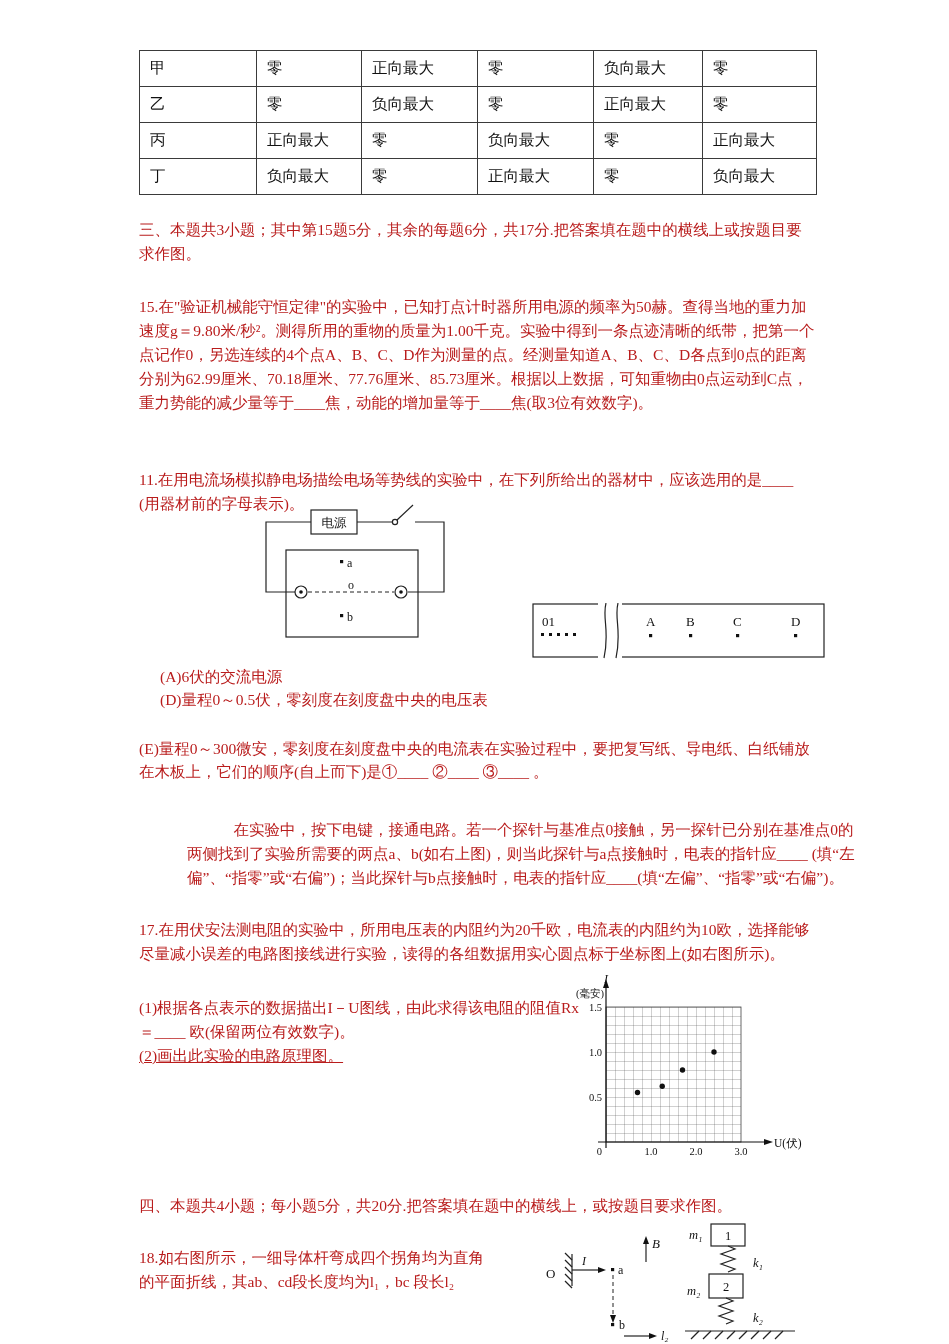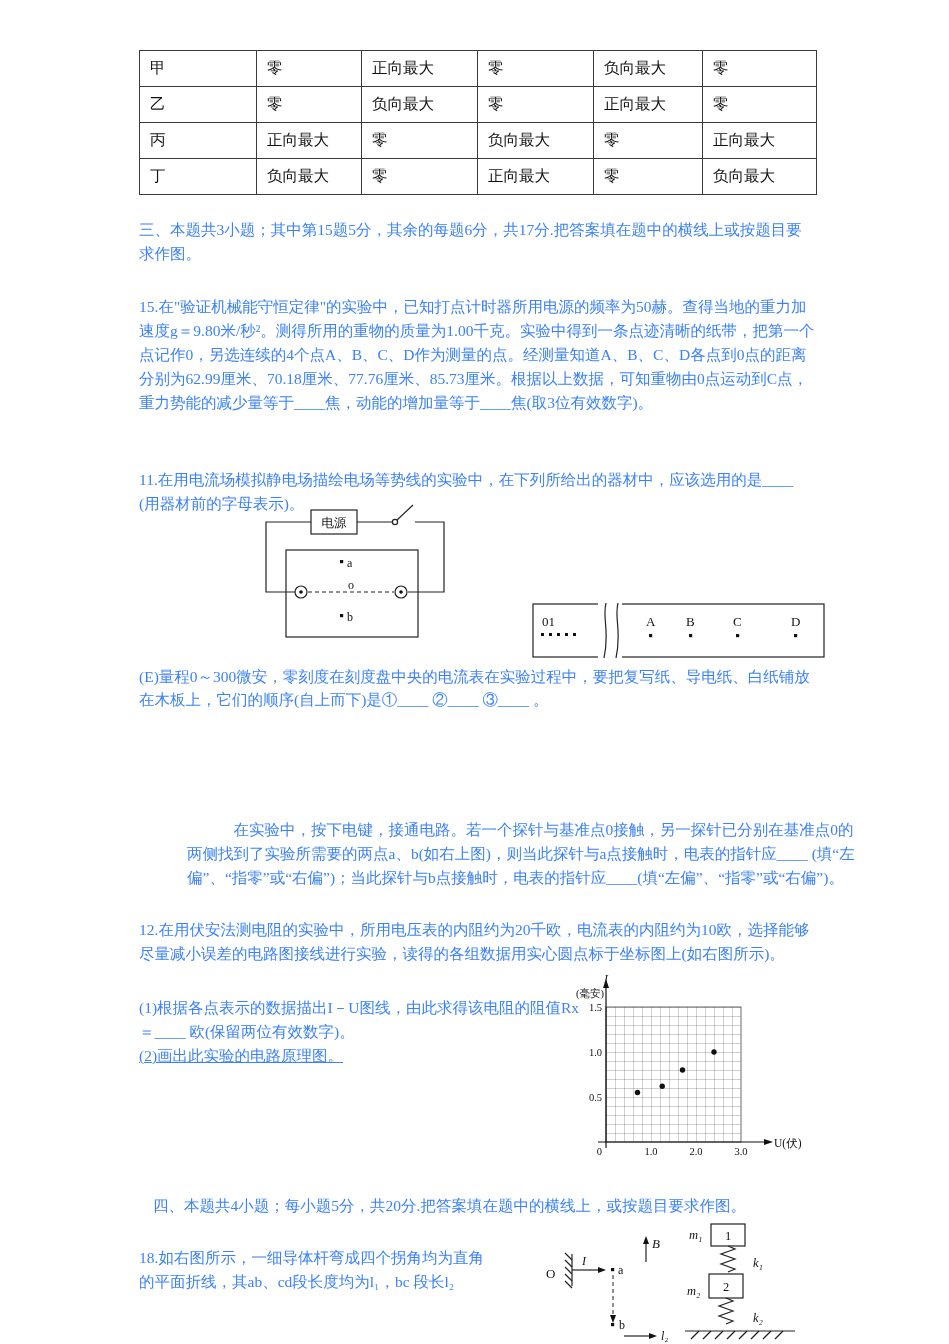--- a/index.html
+++ b/index.html
@@ -2,21 +2,21 @@
 <html><head>
 <meta charset="utf-8">
 <style>
   html,body{margin:0;padding:0;}
   body{
     width:949px;height:1344px;position:relative;background:#ffffff;
     font-family:"Liberation Serif","DejaVu Serif",serif;color:#111;
     overflow:hidden;
   }
   .abs{position:absolute;}
-  .p{position:absolute;font-size:15.5px;line-height:24px;color:#3b82f6;}
+  .p{position:absolute;font-size:15.5px;line-height:24px;color:#b91c1c;}
   table.grid{border-collapse:collapse;table-layout:fixed;}
   table.grid td{
     border:1px solid #3a3a3a;font-size:15.5px;padding:2px 10px;height:31px;
     vertical-align:middle;white-space:nowrap;overflow:hidden;
   }
   .opt{margin:0;padding:0;}
   .opt div{min-height:22px;line-height:22.5px;font-size:15.5px;}
   .indent1{text-indent:3em;}
   svg text{font-family:"Liberation Serif","DejaVu Serif",serif;fill:#111;}
   .figline{stroke:#222;stroke-width:1.2;fill:none;}
@@ -119,26 +119,28 @@
   <rect x="117" y="31" width="3.2" height="3.2" fill="#111"></rect>
   <text x="154" y="23" font-size="13">B</text>
   <rect x="157" y="31" width="3.2" height="3.2" fill="#111"></rect>
   <text x="201" y="23" font-size="13">C</text>
   <rect x="204" y="31" width="3.2" height="3.2" fill="#111"></rect>
   <text x="259" y="23" font-size="13">D</text>
   <rect x="262" y="31" width="3.2" height="3.2" fill="#111"></rect>
 </svg>
 
 <div class="p opt" style="left:160px;top:666px;width:656px;">
-  <div style="margin-left:-21px;">(E)量程0～300微安，零刻度在刻度盘中央的电流表在实验过程中，要把复写纸、导电纸、白纸铺放在木板上，它们的顺序(自上而下)是①____  ②____  ③____  。</div>
+  <div>(A)6伏的交流电源</div>
+  <div>(D)量程0～0.5伏，零刻度在刻度盘中央的电压表</div>
+  <div style="margin-left:-21px;margin-top:27px;">(E)量程0～300微安，零刻度在刻度盘中央的电流表在实验过程中，要把复写纸、导电纸、白纸铺放在木板上，它们的顺序(自上而下)是①____  ②____  ③____  。</div>
 </div>
 
 <div class="p indent1" style="left:139px;top:818px;width:677px;margin-left:48px;">在实验中，按下电键，接通电路。若一个探针与基准点0接触，另一探针已分别在基准点0的两侧找到了实验所需要的两点a、b(如右上图)，则当此探针与a点接触时，电表的指针应____ (填“左偏”、“指零”或“右偏”)；当此探针与b点接触时，电表的指针应____(填“左偏”、“指零”或“右偏”)。</div>
 
-<div class="p" style="left:139px;top:918px;width:677px;">12.在用伏安法测电阻的实验中，所用电压表的内阻约为20千欧，电流表的内阻约为10欧，选择能够尽量减小误差的电路图接线进行实验，读得的各组数据用实心圆点标于坐标图上(如右图所示)。</div>
+<div class="p" style="left:139px;top:918px;width:677px;">17.在用伏安法测电阻的实验中，所用电压表的内阻约为20千欧，电流表的内阻约为10欧，选择能够尽量减小误差的电路图接线进行实验，读得的各组数据用实心圆点标于坐标图上(如右图所示)。</div>
 <div class="p" style="left:139px;top:996px;width:445px;">(1)根据各点表示的数据描出I－U图线，由此求得该电阻的阻值Rx＝____  欧(保留两位有效数字)。</div>
 <div class="p" style="left:139px;top:1044px;width:445px;text-decoration:underline;">(2)画出此实验的电路原理图。</div>
 
 <svg class="abs" style="left:576px;top:972px;" width="240" height="200" viewBox="0 0 240 200">
   <defs>
     <pattern id="gridp" x="30" y="35" width="9" height="9" patternUnits="userSpaceOnUse">
       <path d="M 9 0 L 0 0 0 9" fill="none" stroke="#555" stroke-width="0.55"></path>
     </pattern>
   </defs>
 
@@ -163,21 +165,21 @@
   <text x="165" y="183" font-size="10.5" text-anchor="middle">3.0</text>
 
   <g id="plot-points">
       <circle cx="61.5" cy="120.5" r="2.7" fill="#111"></circle>
       <circle cx="86.25" cy="114.2" r="2.7" fill="#111"></circle>
       <circle cx="106.5" cy="98" r="2.7" fill="#111"></circle>
       <circle cx="138" cy="80" r="2.7" fill="#111"></circle>
     </g>
 </svg>
 
-<div class="p" style="left:153px;top:1194px;width:677px;">四、本题共4小题；每小题5分，共20分.把答案填在题中的横线上，或按题目要求作图。</div>
+<div class="p" style="left:139px;top:1194px;width:677px;">四、本题共4小题；每小题5分，共20分.把答案填在题中的横线上，或按题目要求作图。</div>
 
 <div class="p" style="left:139px;top:1246px;width:348px;">18.如右图所示，一细导体杆弯成四个拐角均为直角的平面折线，其ab、cd段长度均为l₁，bc 段长l₂</div>
 
 <svg class="abs" style="left:540px;top:1226px;" width="150" height="118" viewBox="0 0 150 118">
   <text x="6" y="52" font-size="13">O</text>
 
   <line x1="32" y1="28" x2="32" y2="60" class="figline"></line>
   <line x1="32" y1="34" x2="25" y2="27" class="figline"></line>
   <line x1="32" y1="41" x2="25" y2="34" class="figline"></line>
   <line x1="32" y1="48" x2="25" y2="41" class="figline"></line>

